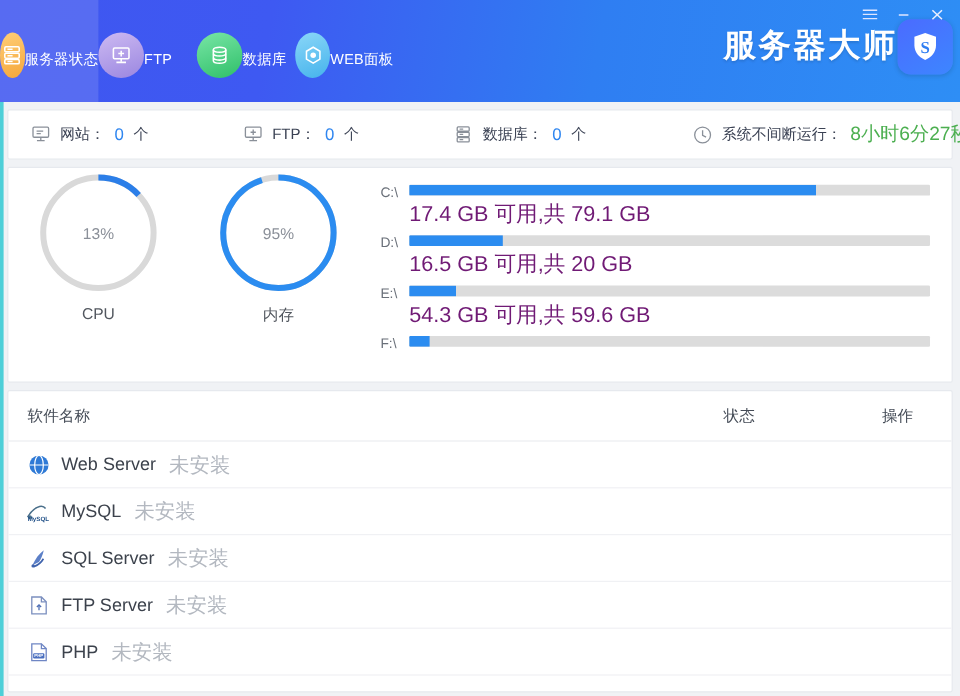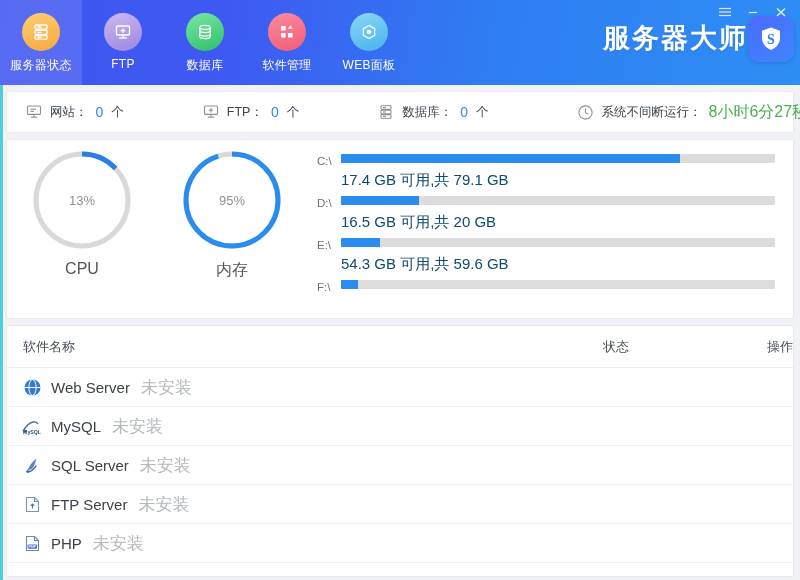--- a/index.html
+++ b/index.html
@@ -27,21 +27,21 @@
     width: 26px; height: 20px;
     display: flex; align-items: center; justify-content: center;
     color: #dfe6ff; font-size: 13px; line-height: 1;
     cursor: pointer;
   }
   .win-btn svg { display: block; }
 
   .tabs { position: absolute; left: 0; top: 0; display: flex; height: 85px; }
   .tab {
     width: 82px; height: 85px;
-    display: flex; flex-direction: column; align-items: center;
+    display: flex; flex-direction: row; align-items: center;
     padding-top: 13px;
     cursor: pointer; position: relative;
   }
   .tab.active { background: rgba(255,255,255,0.13); }
   .tab .ico {
     width: 38px; height: 38px; border-radius: 50%;
     display: flex; align-items: center; justify-content: center;
     margin-bottom: 6px;
   }
   .tab .lbl { color: #fff; font-size: 12px; letter-spacing: .3px; white-space: nowrap; }
@@ -93,53 +93,53 @@
   .stat.s2 { margin-left: 78px; }
   .stat.s3 { margin-left: 78px; }
   .stat.s4 { margin-left: 88px; }
 
   
   .panel {
     margin: 6px 6px 0 6px;
     height: 180px;
     display: flex;
   }
-  .gauges { width: 300px; display: flex; align-items: flex-start; padding-top: 8px; }
+  .gauges { width: 300px; display: flex; align-items: flex-start; padding-top: 2px; }
   .gauge { width: 150px; display: flex; flex-direction: column; align-items: center; }
   .ring { position: relative; width: 104px; height: 104px; }
   .ring svg { display: block; transform: rotate(-90deg); }
   .ring .pct {
     position: absolute; inset: 0;
     display: flex; align-items: center; justify-content: center;
     font-size: 13px; color: #8b9099;
   }
-  .gauge .gname { margin-top: 8px; font-size: 16px; color: #52575f; }
+  .gauge .gname { margin-top: 8px; font-size: 13px; color: #52575f; }
 
   .disks { flex: 1; padding: 14px 18px 0 10px; }
   .disk { display: flex; align-items: flex-start; margin-bottom: 4px; }
   .disk .dname { width: 24px; font-size: 11.5px; color: #6a7079; padding-top: 1px; flex: 0 0 24px; }
   .disk .dbody { flex: 1; }
   .track { height: 9px; background: #dcdcdc; border-radius: 1px; overflow: hidden; }
   .fill { height: 100%; background: #2b8cf0; }
-  .dinfo { font-size: 15px; color: #0c4a6e; margin-top: 8px; margin-bottom: 2px; }
+  .dinfo { font-size: 18px; color: #701a75; margin-top: 3px; margin-bottom: 2px; }
 
   
   .table-card {
     margin: 6px 6px 0 6px;
     height: 252px;
     overflow: hidden;
   }
   .thead {
     height: 42px; display: flex; align-items: center;
     border-bottom: 1px solid #ebedf0;
     font-size: 13px; color: #454c57;
   }
   .th-name { padding-left: 16px; flex: 1; }
   .th-status { width: 100px; text-align: left; }
-  .th-action { width: 90px; text-align: right; }
+  .th-action { width: 90px; text-align: center; }
 
   .row {
     height: 39px; display: flex; align-items: center;
     border-bottom: 1px solid #f0f1f4;
     padding-left: 14px;
   }
   .row .ricon { width: 22px; height: 22px; flex: 0 0 22px; display:flex; align-items:center; justify-content:center; margin-right: 8px; }
   .row .rname { font-size: 15px; color: #3c424c; }
   .row .rstate { font-size: 17px; color: #b3b8c0; margin-left: 11px; }
 </style>
@@ -217,33 +217,20 @@
             <path d="M4.8 5.4v3.2c0 1.16 2.33 2.1 5.2 2.1s5.2-.94 5.2-2.1V5.4"></path>
             <path d="M4.8 8.8v3.2c0 1.16 2.33 2.1 5.2 2.1s5.2-.94 5.2-2.1V8.8"></path>
             <path d="M4.8 12.2v2.4c0 1.16 2.33 2.1 5.2 2.1s5.2-.94 5.2-2.1v-2.4"></path>
           </g>
             </svg>
         </div>
         <div class="lbl">数据库</div>
       </div>
 
 
-      <div class="tab">
-        <div class="ico" style="background:linear-gradient(160deg,#fd8ba0,#f25b77)">
-          <svg width="20" height="20" viewBox="0 0 20 20">
-              <g fill="#fff">
-            <rect x="4" y="4" width="4.6" height="4.6" rx=".6"></rect>
-            <rect x="4" y="11" width="4.6" height="4.6" rx=".6"></rect>
-            <rect x="11" y="11" width="4.6" height="4.6" rx=".6"></rect>
-            <path d="M13.3 3.4l2.4 3.4h-4.8z"></path>
-          </g>
-            </svg>
-        </div>
-        <div class="lbl">软件管理</div>
-      </div>
 
       <div class="tab">
         <div class="ico" style="background:linear-gradient(160deg,#8bd7f8,#45b3ec)">
           <svg width="20" height="20" viewBox="0 0 20 20">
             <polygon points="10,3.4 15.6,6.7 15.6,13.3 10,16.6 4.4,13.3 4.4,6.7" fill="none" stroke="#fff" stroke-width="1.3"></polygon>
             <circle cx="10" cy="10" r="2.3" fill="#fff"></circle>
           </svg>
         </div>
         <div class="lbl">WEB面板</div>
       </div>

